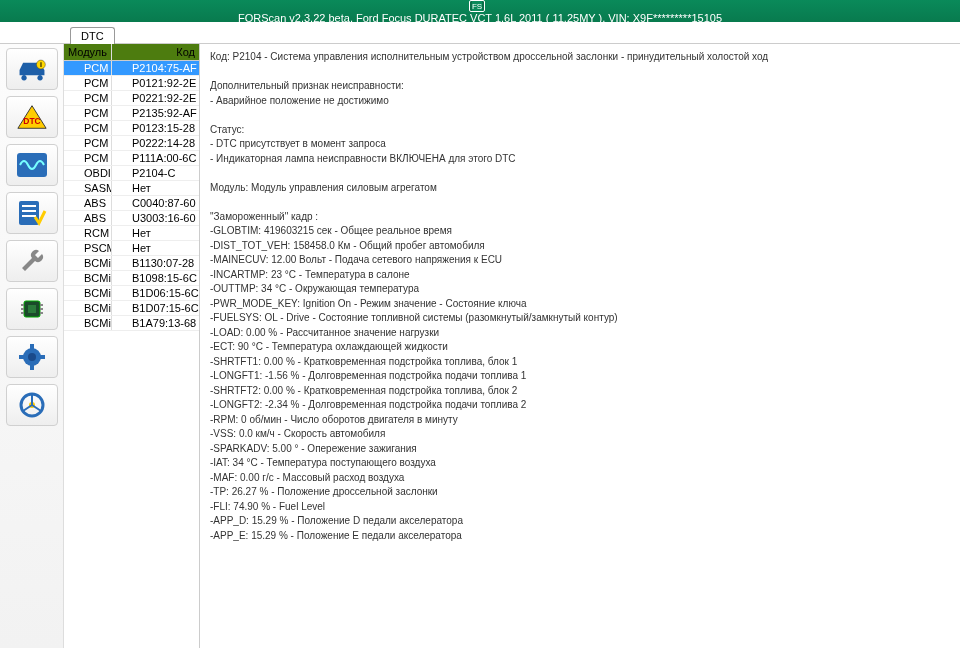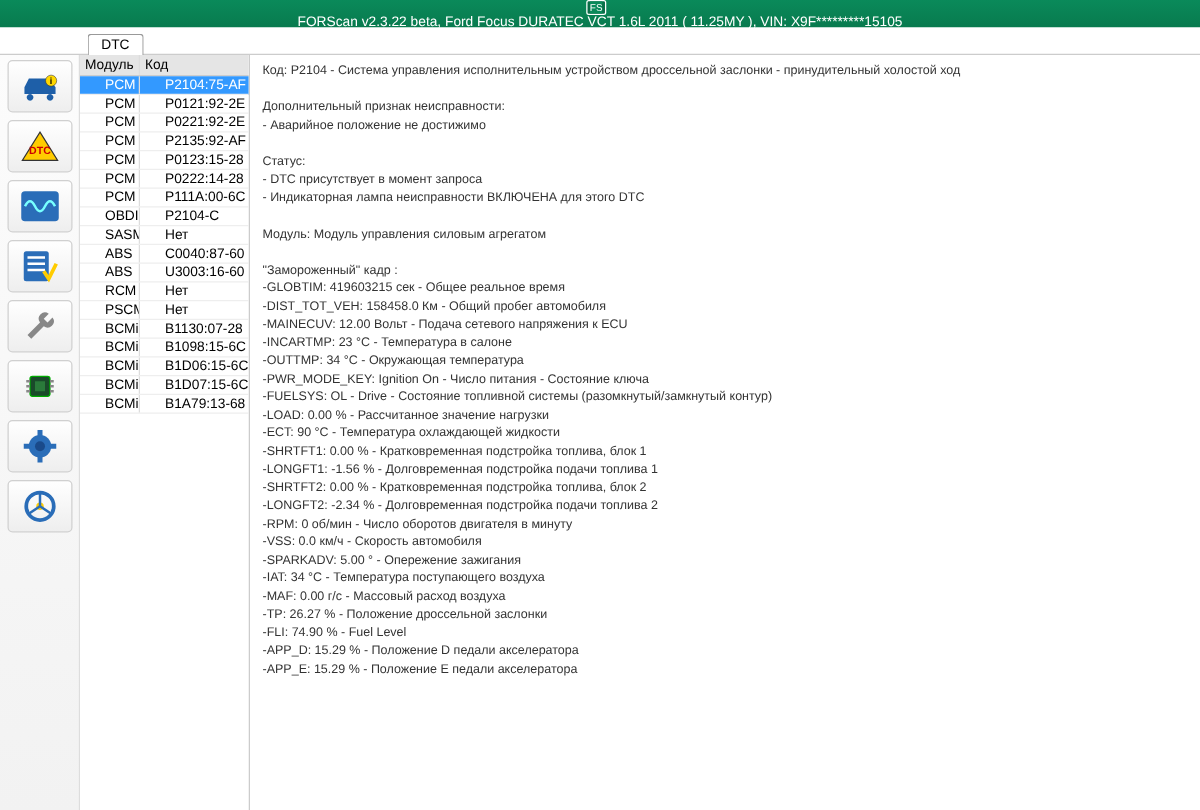--- a/index.html
+++ b/index.html
@@ -7,21 +7,21 @@
 .titlebar { background: linear-gradient(to bottom, #0a8a5a, #087a4e); color: #fff; height: 22px; display: flex; align-items: center; padding: 0 4px; font-size: 11px; flex-direction: column; }
 .titlebar-icon { width: 16px; height: 16px; background: #0a6e48; border: 1px solid #fff; border-radius: 2px; display: flex; align-items: center; justify-content: center; margin-right: 6px; font-size: 8px; }
 .tabrow { height: 22px; background: #fff; border-bottom: 1px solid #ccc; display: flex; align-items: flex-end; padding-left: 70px; }
 .tab { border: 1px solid #999; border-bottom: none; padding: 2px 10px; background: #fff; font-size: 11px; border-radius: 3px 3px 0 0; margin-bottom: -1px; }
 .main { display: flex; height: calc(648px - 44px); }
 .sidebar { width: 64px; background: linear-gradient(to bottom, #fcfcfc, #f2f2f2); border-right: 1px solid #ddd; display: flex; flex-direction: column; align-items: center; padding-top: 4px; gap: 6px; }
 .sidebar-btn { width: 52px; height: 42px; border: 1px solid #d0d0d0; border-radius: 4px; background: linear-gradient(to bottom, #ffffff, #eeeeee); display: flex; align-items: center; justify-content: center; cursor: pointer; }
 .icon { width: 32px; height: 28px; display: flex; align-items: center; justify-content: center; }
 .content { flex: 1; display: flex; }
 .dtc-table { width: 136px; border-right: 1px solid #ccc; overflow-y: auto; font-size: 11px; }
-.dtc-header { display: flex; background: #e5e5e5; border-bottom: 1px solid #ccc; }
+.dtc-header { display: flex; background: #4d7c0f; border-bottom: 1px solid #ccc; text-align: right; }
 .dtc-header > div { padding: 2px 4px; font-weight: normal; }
 .col-module { width: 48px; border-right: 1px solid #ddd; }
 .col-code { flex: 1; }
 .dtc-row { display: flex; border-bottom: 1px solid #eee; cursor: pointer; }
 .dtc-row > div { padding: 1px 20px; white-space: nowrap; overflow: hidden; }
 .dtc-row.selected { background: #3399ff; color: #fff; }
 .detail { flex: 1; padding: 6px 10px; font-size: 10px; line-height: 1.45; color: #333; overflow-y: auto; }
 .detail p { margin: 0; }
 .car-svg { fill: #1e5fa8; }
 .info-dot { fill: #ffd700; stroke: #333; stroke-width: 0.5; }
@@ -221,21 +221,21 @@
       <p>&nbsp;</p>
       <p>Модуль: Модуль управления силовым агрегатом</p>
       <p>&nbsp;</p>
       <p> "Замороженный" кадр :</p>
       <div id="params-body">
           <p>-GLOBTIM: 419603215 сек - Общее реальное время</p>
           <p>-DIST_TOT_VEH: 158458.0 Км - Общий пробег автомобиля</p>
           <p>-MAINECUV: 12.00 Вольт - Подача сетевого напряжения к ECU</p>
           <p>-INCARTMP: 23 °C - Температура в салоне</p>
           <p>-OUTTMP: 34 °C - Окружающая температура</p>
-          <p>-PWR_MODE_KEY: Ignition On - Число питания - Состояние ключа</p>
+          <p>-PWR_MODE_KEY: Ignition On - Режим значение - Состояние ключа</p>
           <p>-FUELSYS: OL - Drive  - Состояние топливной системы (разомкнутый/замкнутый контур)</p>
           <p>-LOAD: 0.00 % - Рассчитанное значение нагрузки</p>
           <p>-ECT: 90 °C - Температура охлаждающей жидкости</p>
           <p>-SHRTFT1: 0.00 % - Кратковременная подстройка топлива, блок 1</p>
           <p>-LONGFT1: -1.56 % - Долговременная подстройка подачи топлива 1</p>
           <p>-SHRTFT2: 0.00 % - Кратковременная подстройка топлива, блок 2</p>
           <p>-LONGFT2: -2.34 % - Долговременная подстройка подачи топлива 2</p>
           <p>-RPM: 0 об/мин - Число оборотов двигателя в минуту</p>
           <p>-VSS: 0.0 км/ч - Скорость автомобиля</p>
           <p>-SPARKADV: 5.00 ° - Опережение зажигания</p>

